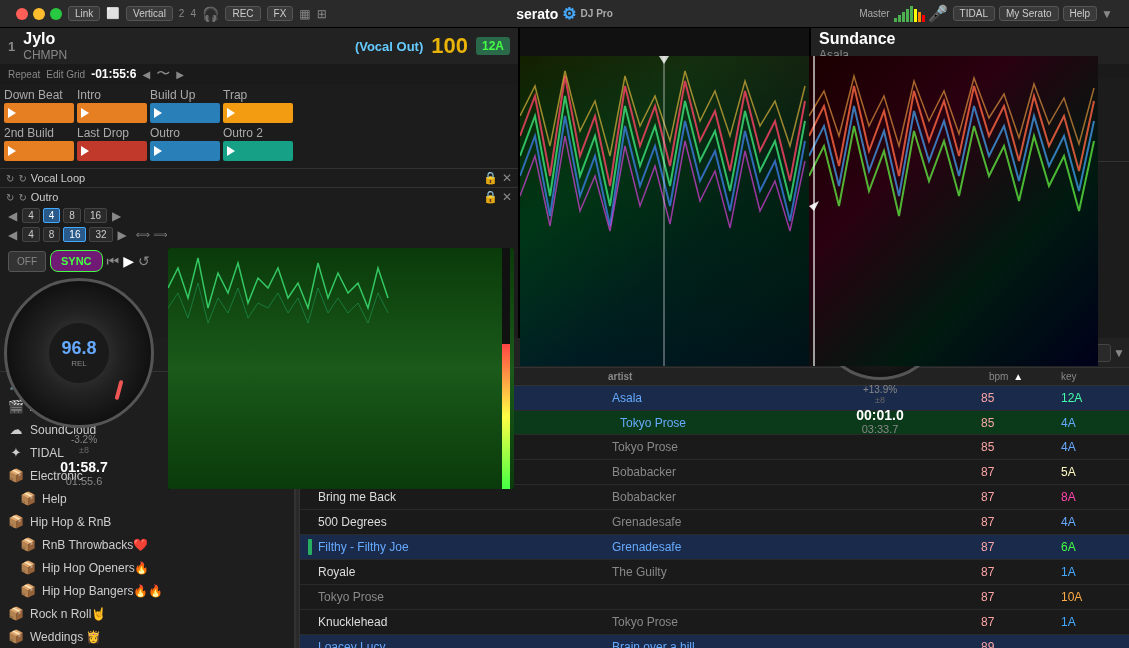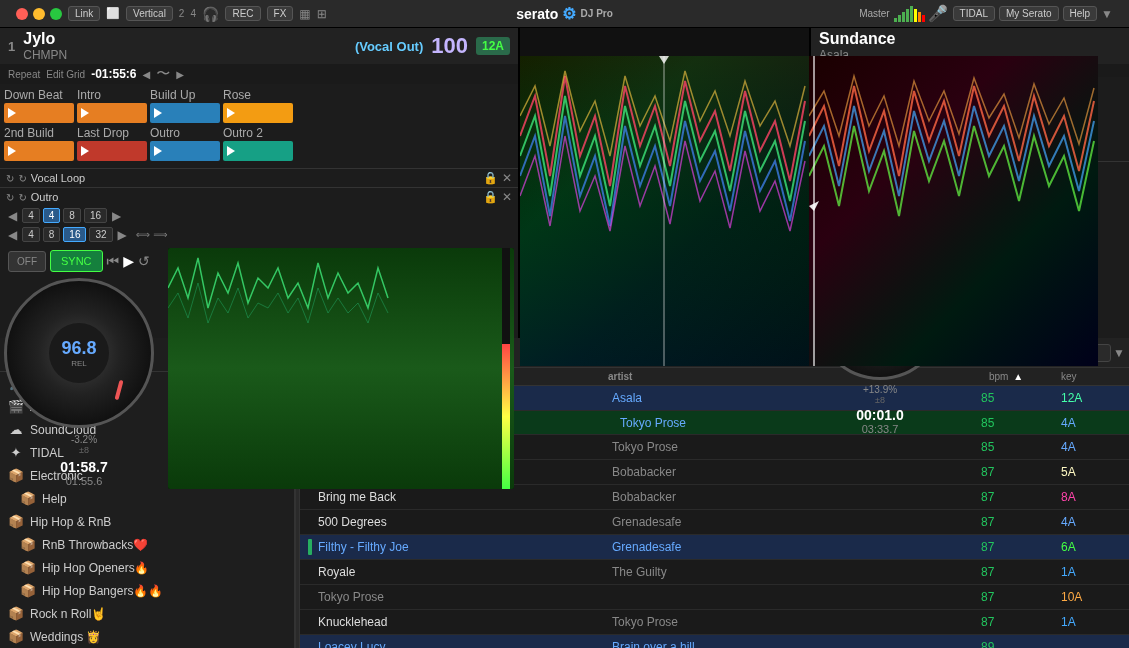--- a/index.html
+++ b/index.html
@@ -88,21 +88,21 @@
       font-weight: bold;
     }
     .track-info { flex: 1; }
     .track-title { font-size: 16px; font-weight: bold; color: #fff; }
     .track-artist { font-size: 11px; color: #aaa; }
     .deck-status {
       color: #6cf;
       font-size: 13px;
       font-weight: bold;
     }
-    .deck-bpm { font-size: 22px; font-weight: bold; color: #c4b5fd; }
+    .deck-bpm { font-size: 22px; font-weight: bold; color: #eab308; }
     .deck-key {
       background: #2a6a4a;
       color: #4f4;
       padding: 2px 6px;
       border-radius: 3px;
       font-size: 12px;
       font-weight: bold;
     }
     .deck-time-row {
       display: flex;
@@ -156,27 +156,27 @@
       gap: 4px;
       padding: 2px 6px;
       height: 24px;
       border-top: 1px solid #333;
     }
     .loop-icon { color: #888; font-size: 10px; }
     .loop-label { flex: 1; color: #ccc; font-size: 11px; }
     .loop-lock { color: #888; font-size: 12px; }
     .loop-close { color: #888; font-size: 12px; cursor: pointer; }
     .sync-btn {
-      background: #15803d;
+      background: #701a75;
       color: #4f4;
       border: 1px solid #4f4;
       padding: 4px 10px;
-      border-radius: 3px;
+      border-radius: 8px;
       font-size: 11px;
-      font-weight: normal;
+      font-weight: bold;
       cursor: pointer;
     }
     .off-btn {
       background: #333;
       color: #888;
       border: 1px solid #555;
       padding: 4px 8px;
       border-radius: 3px;
       font-size: 10px;
       cursor: pointer;
@@ -376,21 +376,21 @@
       cursor: pointer;
       min-height: 24px;
     }
     .track-row.active { background: #1a2a4a; }
     .track-row.playing { background: #0a3a1a; }
     .track-color-bar { width: 4px; height: 16px; border-radius: 1px; margin-right: 6px; }
     .track-song { width: 294px; font-size: 12px; color: #ddd; overflow: hidden; white-space: nowrap; text-overflow: ellipsis; }
     .track-song.highlight { color: #6af; }
     .track-artist { flex: 1; font-size: 12px; color: #888; overflow: hidden; white-space: nowrap; }
     .track-artist.highlight { color: #6af; }
-    .track-bpm { width: 80px; font-size: 12px; color: #22c55e; }
+    .track-bpm { width: 80px; font-size: 12px; color: #fca5a5; }
     .track-key { width: 60px; font-size: 12px; }
     .key-4a { color: #6af; }
     .key-5a { color: #fef9c3; }
     .key-8a { color: #f4a; }
     .key-6a { color: #4f4; }
     .key-1a { color: #4af; }
     .key-10a { color: #fa4; }
     .key-12a { color: #4fa; }
 
     
@@ -509,21 +509,21 @@
               <span style="border-left:8px solid #fff;border-top:5px solid transparent;border-bottom:5px solid transparent;display:inline-block;"></span>
             </div>
         </div>
         <div class="cue-point">
           <span class="cue-label">Build Up</span>
           <div class="cue-btn cue-blue">
               <span style="border-left:8px solid #fff;border-top:5px solid transparent;border-bottom:5px solid transparent;display:inline-block;"></span>
             </div>
         </div>
         <div class="cue-point">
-          <span class="cue-label">Rose</span>
+          <span class="cue-label">Trap</span>
           <div class="cue-btn cue-yellow">
               <span style="border-left:8px solid #fff;border-top:5px solid transparent;border-bottom:5px solid transparent;display:inline-block;"></span>
             </div>
         </div>
       </div>
       <div class="cue-row">
         <div class="cue-point">
           <span class="cue-label">2nd Build</span>
           <div class="cue-btn cue-orange">
               <span style="border-left:8px solid #fff;border-top:5px solid transparent;border-bottom:5px solid transparent;display:inline-block;"></span>

